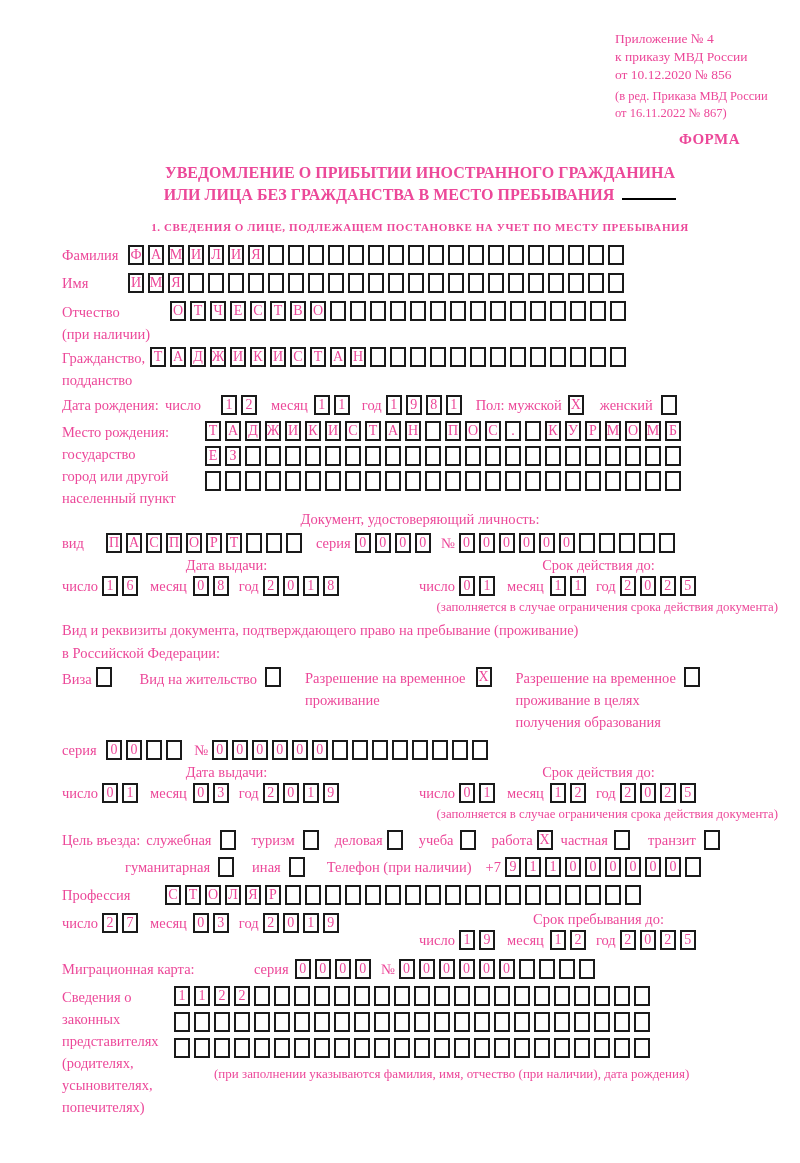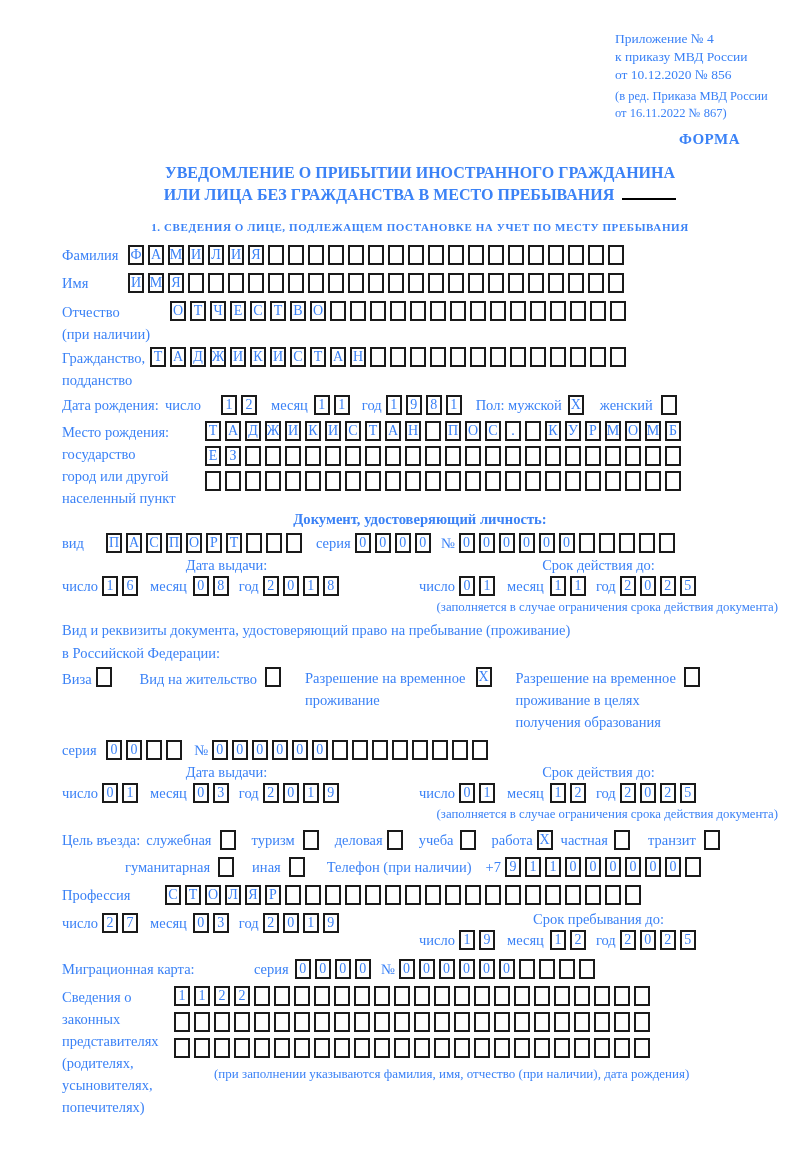--- a/index.html
+++ b/index.html
@@ -1,19 +1,19 @@
 <!DOCTYPE html>
 <html><head>
 <meta charset="utf-8">
 <style>
   * { margin:0; padding:0; box-sizing:border-box; }
   html,body { background:#fff; }
   .page {
     position:relative; width:800px; height:1163px; background:#ffffff;
-    font-family:"Liberation Serif","DejaVu Serif",serif; color:#3b82f6; overflow:hidden;
+    font-family:"Liberation Serif","DejaVu Serif",serif; color:#ec4899; overflow:hidden;
   }
   .inner { padding:30px 22px 0 62px; }
 
   .annex { margin-left:553px; font-size:13.5px; line-height:18px; white-space:nowrap; }
   .annex .ed { font-size:12.5px; line-height:16.5px; }
   .annex .ed.first { margin-top:4px; }
 
   .forma { margin-top:10px; padding-right:38px; text-align:right;
            font-weight:bold; font-size:15px; letter-spacing:0.5px; }
 
@@ -30,21 +30,21 @@
   .stack { display:flex; flex-direction:column; }
   .ctr { line-height:22px; }
 
   .cells { display:flex; flex:none; }
   .cell {
     flex:none; width:16px; height:20px; border:2px solid #1a1a1a; margin-right:4px;
     display:flex; align-items:center; justify-content:center;
     font-size:14px; line-height:1; background:#fff;
   }
 
-  .doc-heading { margin-top:2px; text-align:center; font-weight:bold; font-size:14.6px; }
+  .doc-heading { margin-top:2px; text-align:center; font-weight:normal; font-size:14.6px; }
   .plain { font-size:14.5px; line-height:23px; }
 
   .pair { display:flex; align-items:flex-start; }
   .pcol { width:330px; }
   .pcol.rightcol { margin-left:28px; width:360px; }
   .ptitle { text-align:center; font-size:14.5px; line-height:17px; }
   .pair-note { text-align:right; font-size:12.8px; line-height:15px; margin-top:2px; }
 
   .note { font-size:13px; line-height:16px; white-space:nowrap; }
 
@@ -407,21 +407,21 @@
               <span class="cell">2</span>
               <span class="cell">0</span>
               <span class="cell">2</span>
               <span class="cell">5</span>
             </span>
       </div>
     </div>
   </div>
   <div class="pair-note">(заполняется в случае ограничения срока действия документа)</div>
 
-  <div class="plain mt4">Вид и реквизиты документа, удостоверяющий право на пребывание (проживание)</div>
+  <div class="plain mt4">Вид и реквизиты документа, подтверждающего право на пребывание (проживание)</div>
   <div class="plain">в Российской Федерации:</div>
 
   <div class="row top mt2">
     <span class="lbl mr4">Виза</span>
     <span class="cells">
           <span class="cell"></span>
         </span>
     <span class="lbl ml24 mr8">Вид на жительство</span>
     <span class="cells">
           <span class="cell"></span>

